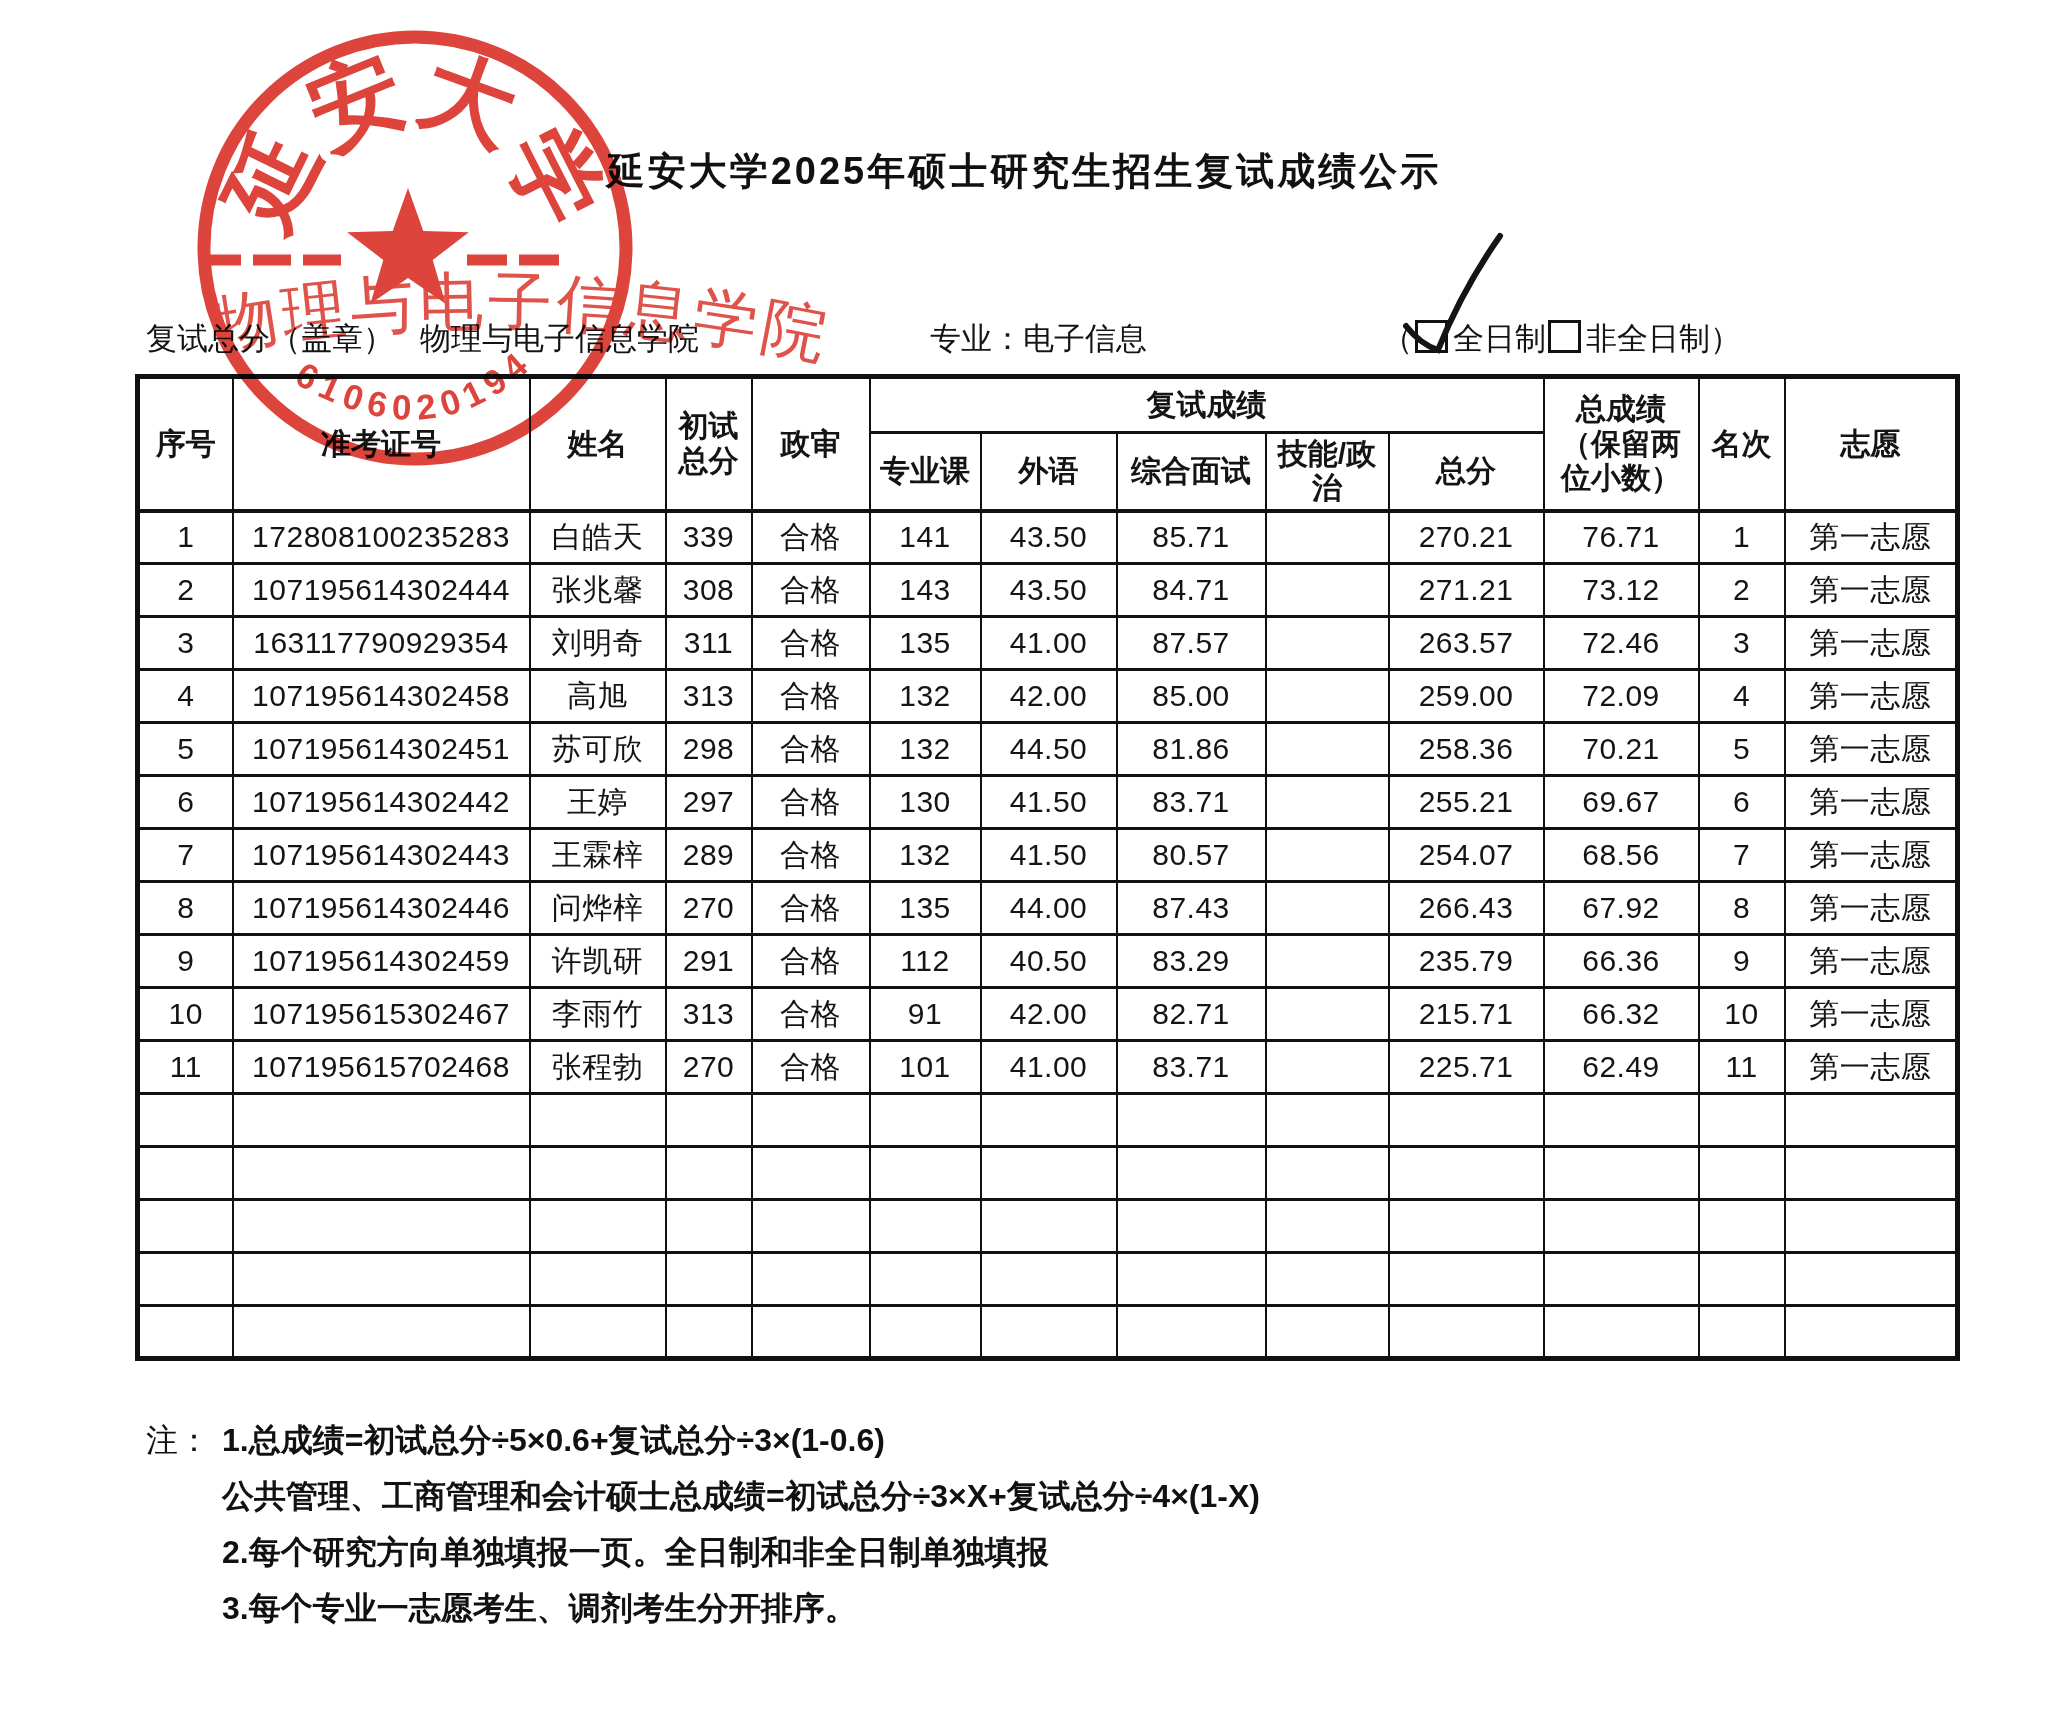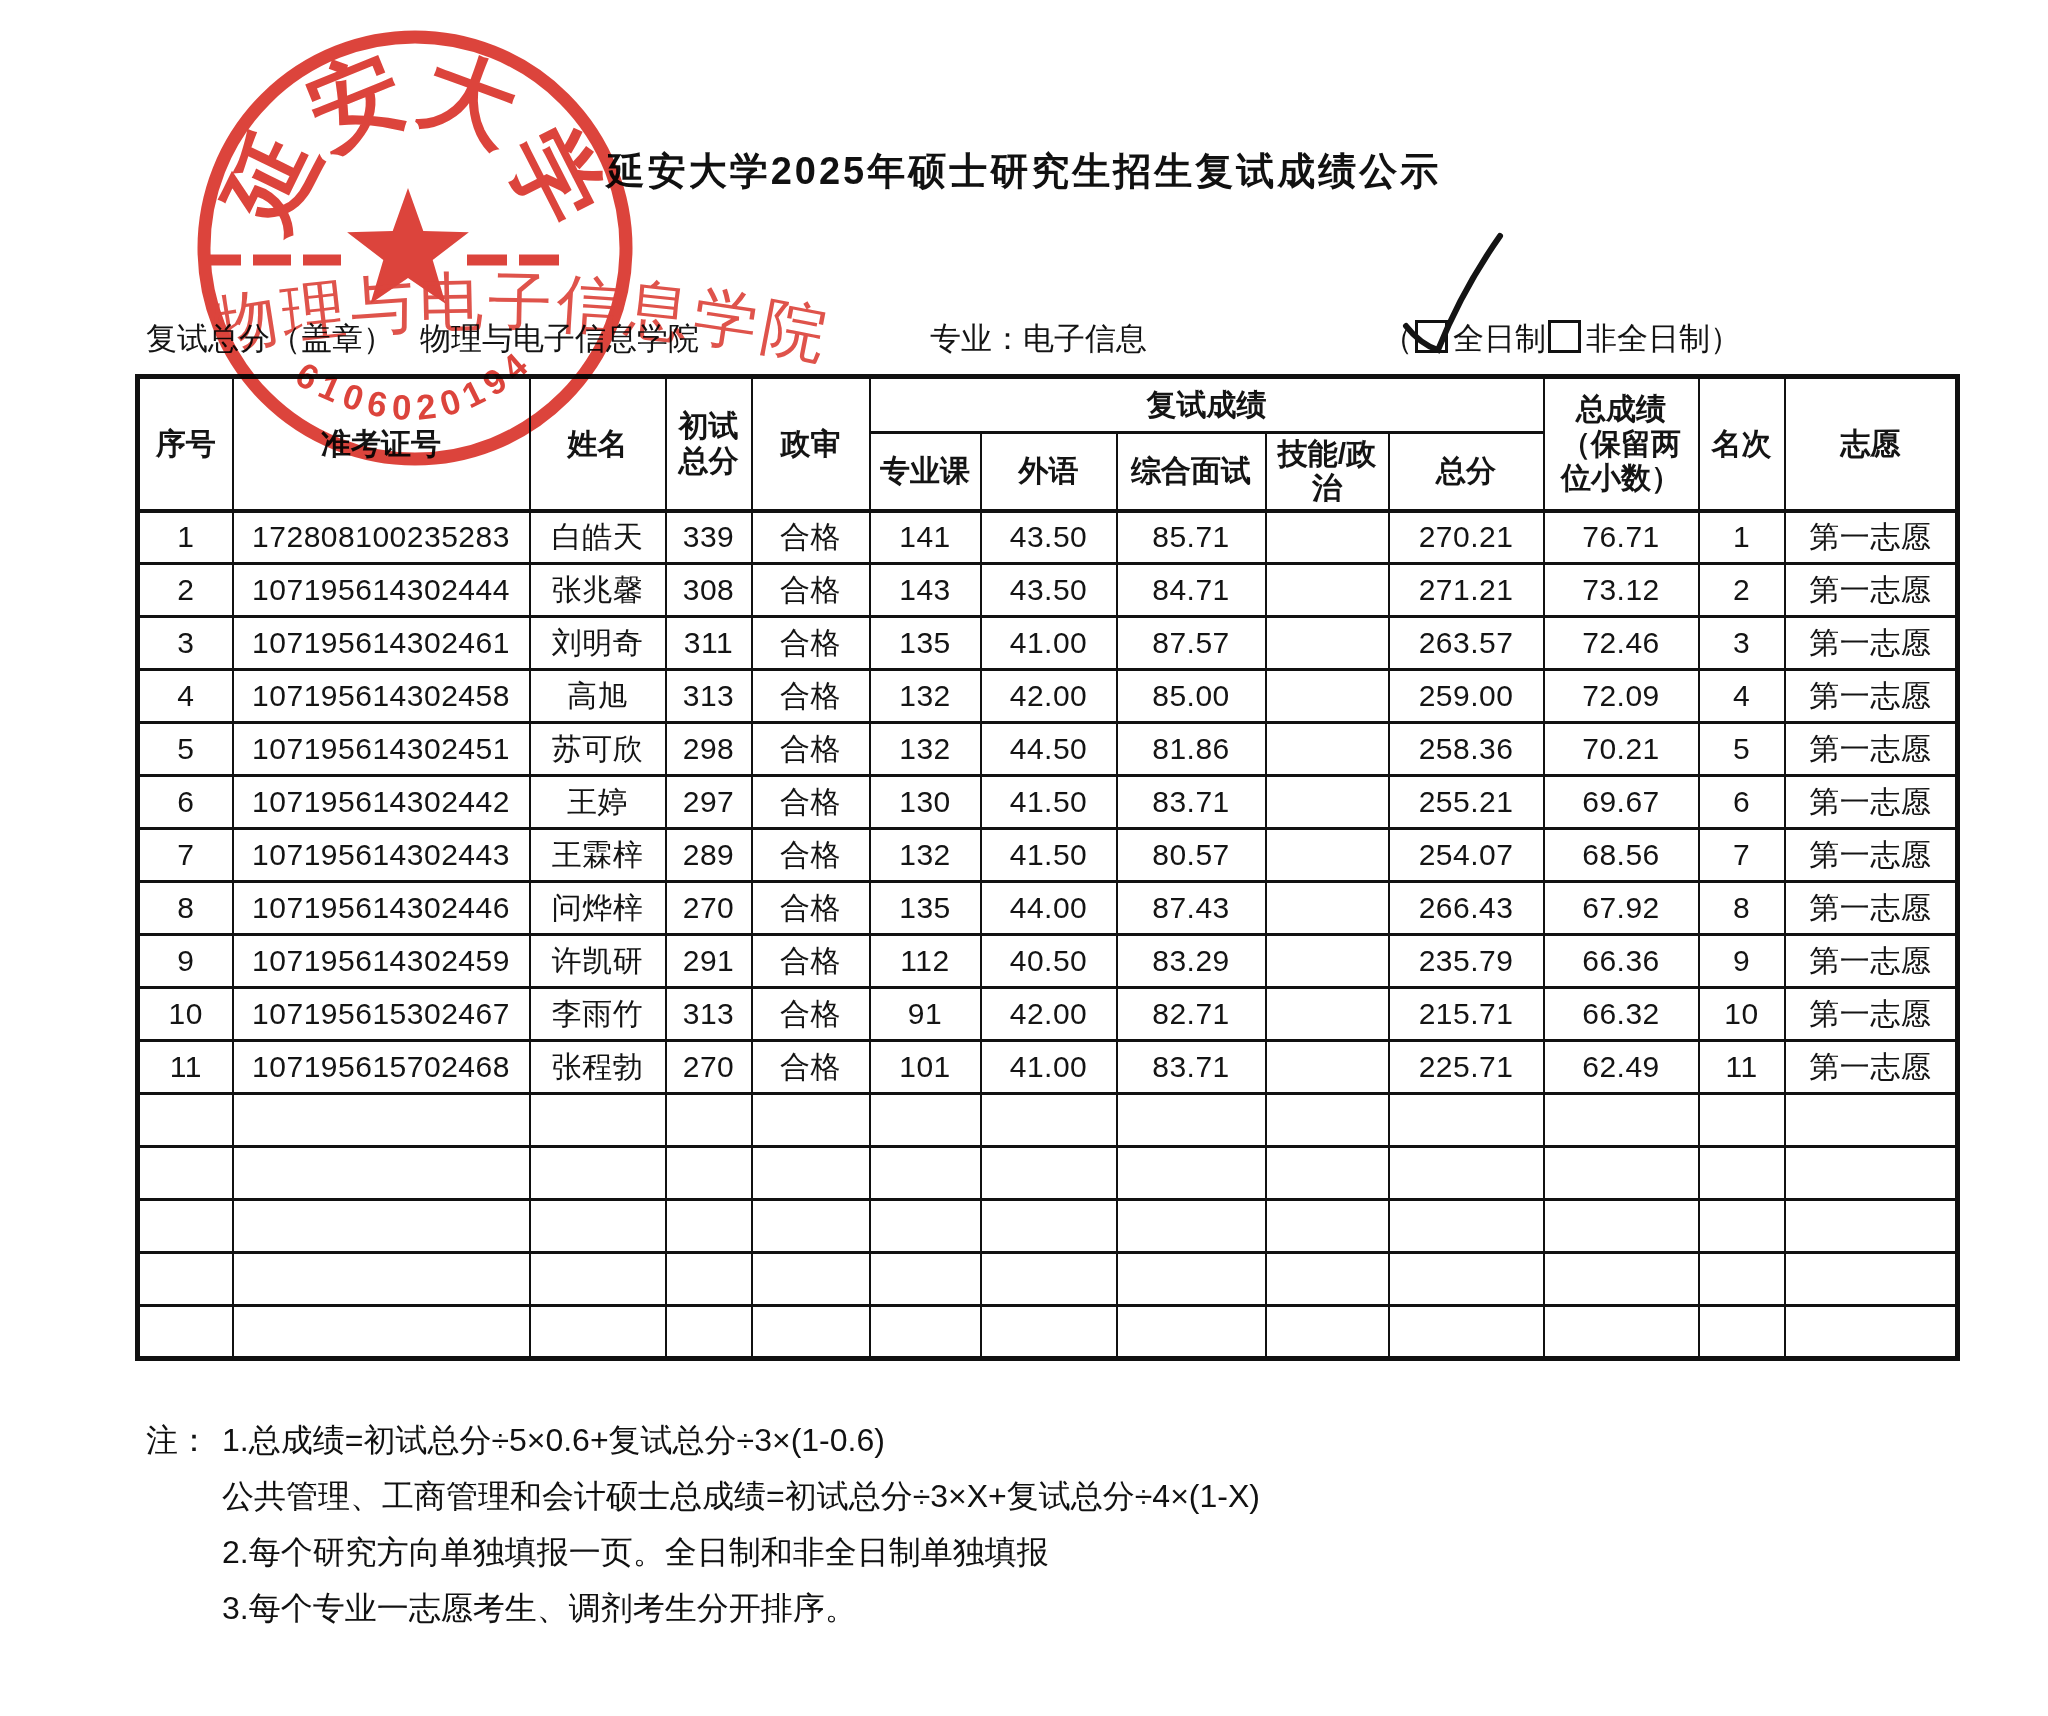--- a/index.html
+++ b/index.html
@@ -70,21 +70,21 @@
   .score-table thead tr.sub-row th { height: 78px; font-weight: bold; }
   .score-table thead th { line-height: 1.15; font-weight: bold; }
   .score-table thead { border-bottom: 4px solid #111; }
   .score-table tbody tr { height: 53px; }
   .score-table tbody td { font-weight: normal; letter-spacing: 0.5px; }
 
   
   .notes { position: absolute; left: 146px; top: 1412px; font-size: 32px; line-height: 56px; color: #111; }
   .notes-row { white-space: nowrap; }
   .notes-prefix { display: inline-block; width: 76px; vertical-align: top; }
-  .notes-body { display: inline-block; vertical-align: top; }
+  .notes-body { display: inline-block; vertical-align: top; font-weight: bold; }
 </style>
 </head>
 <body>
 
 <div class="doc-title">延安大学2025年硕士研究生招生复试成绩公示</div>
 
 <div class="form-line">
   <span class="form-dept">
     <span>复试总分（盖章）</span><span class="dept-value">物理与电子信息学院</span>
   </span>
@@ -163,21 +163,21 @@
           <td>43.50</td>
           <td>84.71</td>
           <td></td>
           <td>271.21</td>
           <td>73.12</td>
           <td>2</td>
           <td>第一志愿</td>
         </tr>
         <tr>
           <td>3</td>
-          <td>107195614302461</td>
+          <td>163117790929354</td>
           <td>刘明奇</td>
           <td>311</td>
           <td>合格</td>
           <td>135</td>
           <td>41.00</td>
           <td>87.57</td>
           <td></td>
           <td>263.57</td>
           <td>72.46</td>
           <td>3</td>

